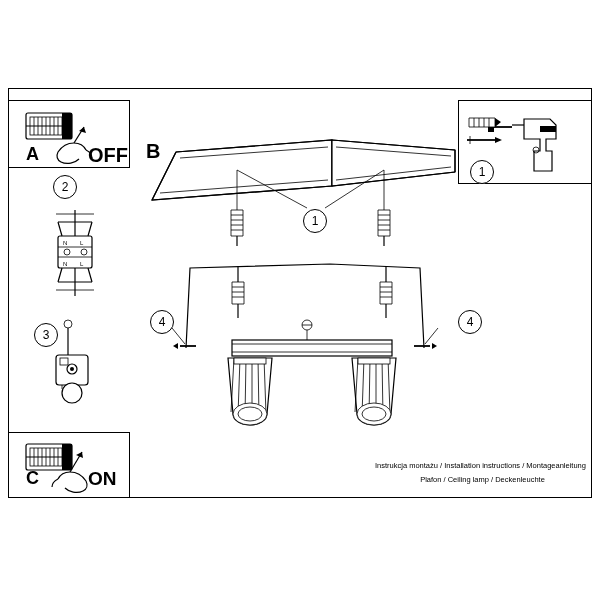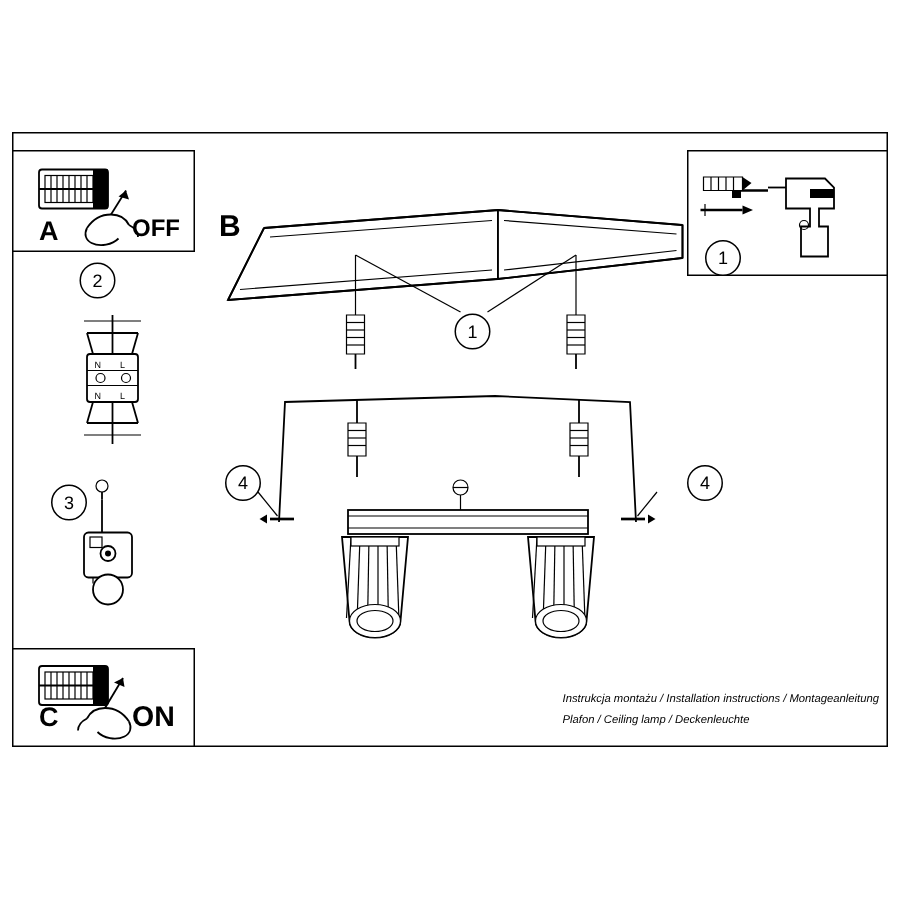--- a/index.html
+++ b/index.html
@@ -3,21 +3,21 @@
 <meta charset="utf-8">
 <style>
   html,body{margin:0;padding:0;background:#ffffff;}
   body{width:600px;height:600px;font-family:"Liberation Sans",sans-serif;color:#000;}
   #sheet{position:relative;width:600px;height:600px;overflow:hidden;background:#fff;}
   .frame{position:absolute;left:8px;top:88px;width:584px;height:410px;border:1.4px solid #000;box-sizing:border-box;}
   .box{position:absolute;border:1.4px solid #000;box-sizing:border-box;background:#fff;}
   .lbl{position:absolute;font-weight:bold;}
   .num-circle{position:absolute;width:22px;height:22px;border:1.4px solid #000;border-radius:50%;
               display:flex;align-items:center;justify-content:center;font-size:12px;background:#fff;}
-  .cap{position:absolute;font-size:7.5px;line-height:11px;color:#000;font-style:italic;}
+  .cap{position:absolute;font-size:7.5px;line-height:11px;color:#000;}
   svg{position:absolute;left:0;top:0;width:600px;height:600px;overflow:visible;}
   .st{fill:none;stroke:#000;stroke-width:1.2;}
   .st-thin{fill:none;stroke:#000;stroke-width:0.8;}
   .st-thick{fill:none;stroke:#000;stroke-width:1.8;}
   .fil{fill:#000;}
   .wh{fill:#fff;stroke:#000;stroke-width:1.2;}
   .wh-thin{fill:#fff;stroke:#000;stroke-width:0.8;}
 </style>
 </head>
 <body>
@@ -244,21 +244,21 @@
       <line class="st-thin" x1="382" y1="358" x2="383" y2="417"></line>
       <line class="st-thin" x1="388" y1="358" x2="390" y2="414"></line>
       <ellipse class="wh-thin" cx="374" cy="414" rx="17" ry="11"></ellipse>
       <ellipse class="wh-thin" cx="374" cy="414" rx="12" ry="7"></ellipse>
       <rect class="wh-thin" x="358" y="358" width="32" height="6"></rect>
     </g>
 
   </svg>
 
   <div class="lbl" style="left:26px;top:144px;font-size:18px;">A</div>
-  <div class="lbl" style="left:88px;top:144px;font-size:16px;">OFF</div>
+  <div class="lbl" style="left:88px;top:144px;font-size:20px;">OFF</div>
 
   <div class="lbl" style="left:26px;top:468px;font-size:18px;">C</div>
   <div class="lbl" style="left:88px;top:468px;font-size:19px;">ON</div>
 
   <div class="lbl" style="left:146px;top:140px;font-size:20px;">B</div>
 
   <div class="num-circle" style="left:470px;top:160px;">
     <span>1</span>
   </div>
   <div class="num-circle" style="left:303px;top:209px;">
@@ -271,15 +271,15 @@
     <span>3</span>
   </div>
   <div class="num-circle" style="left:150px;top:310px;">
     <span>4</span>
   </div>
   <div class="num-circle" style="left:458px;top:310px;">
     <span>4</span>
   </div>
 
   <div class="cap" style="left:375px;top:460px;width:215px;">Instrukcja montażu / Installation instructions / Montageanleitung</div>
-  <div class="cap" style="left:375px;top:474px;width:215px;">Plafon / Ceiling lamp / Deckenleuchte</div>
+  <div class="cap" style="left:375px;top:474px;width:215px;text-align:center;">Plafon / Ceiling lamp / Deckenleuchte</div>
 
 </div>
 
 </body></html>

